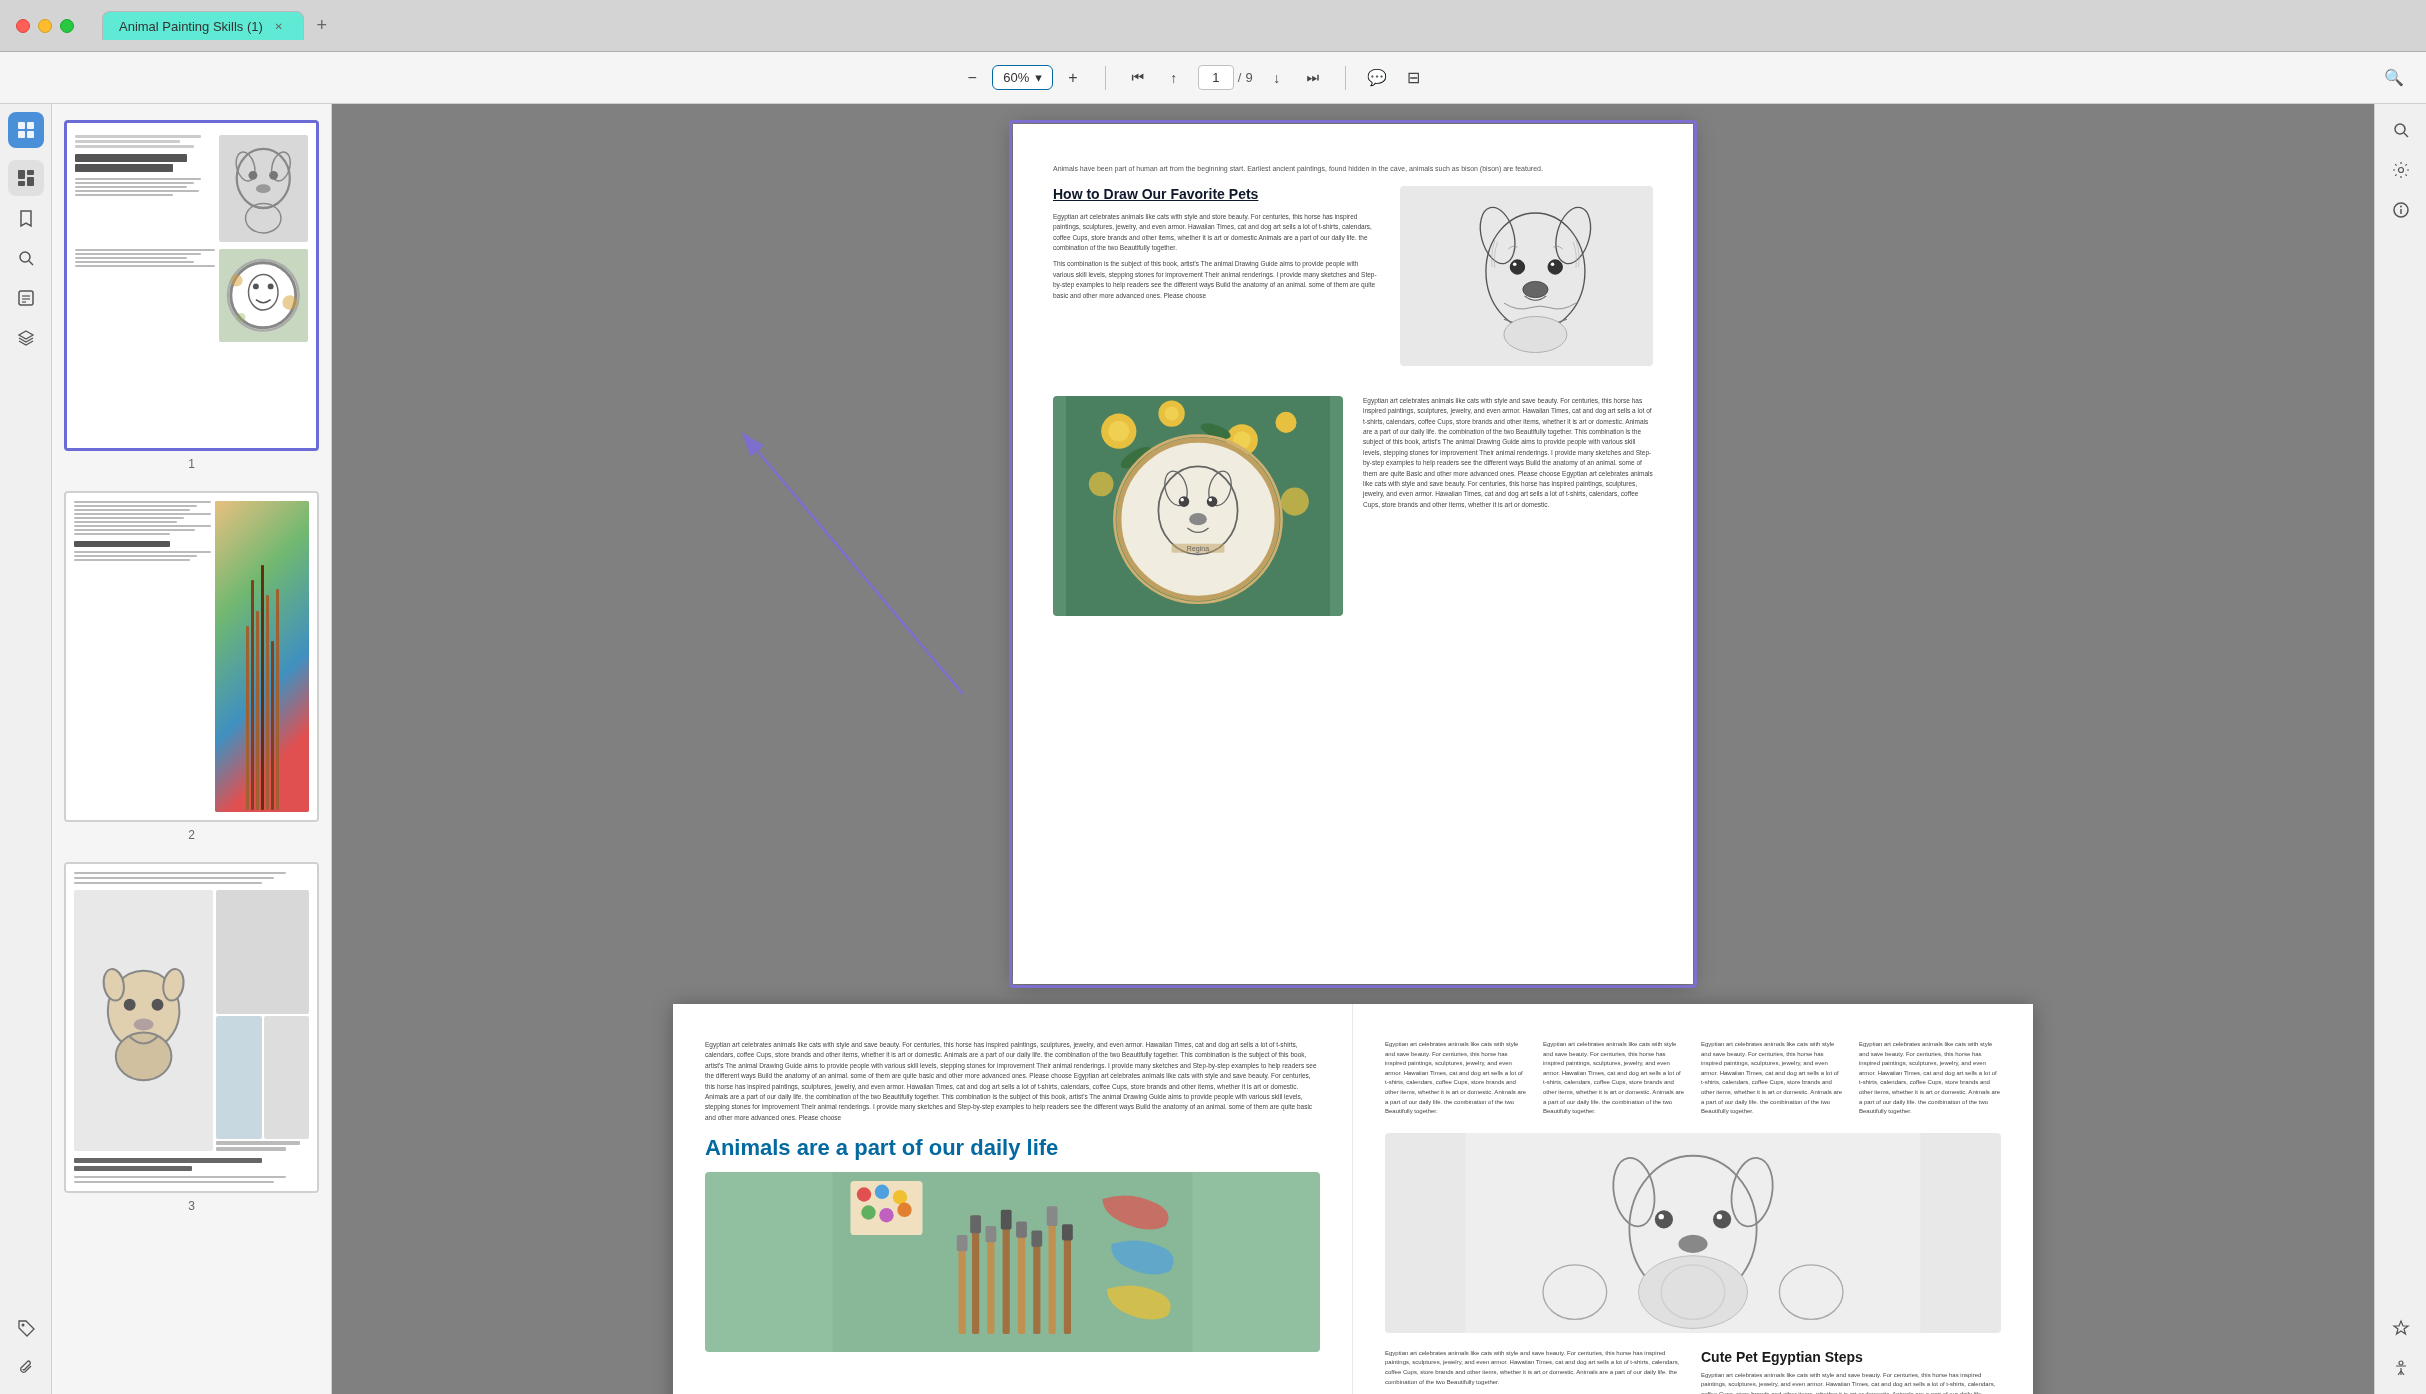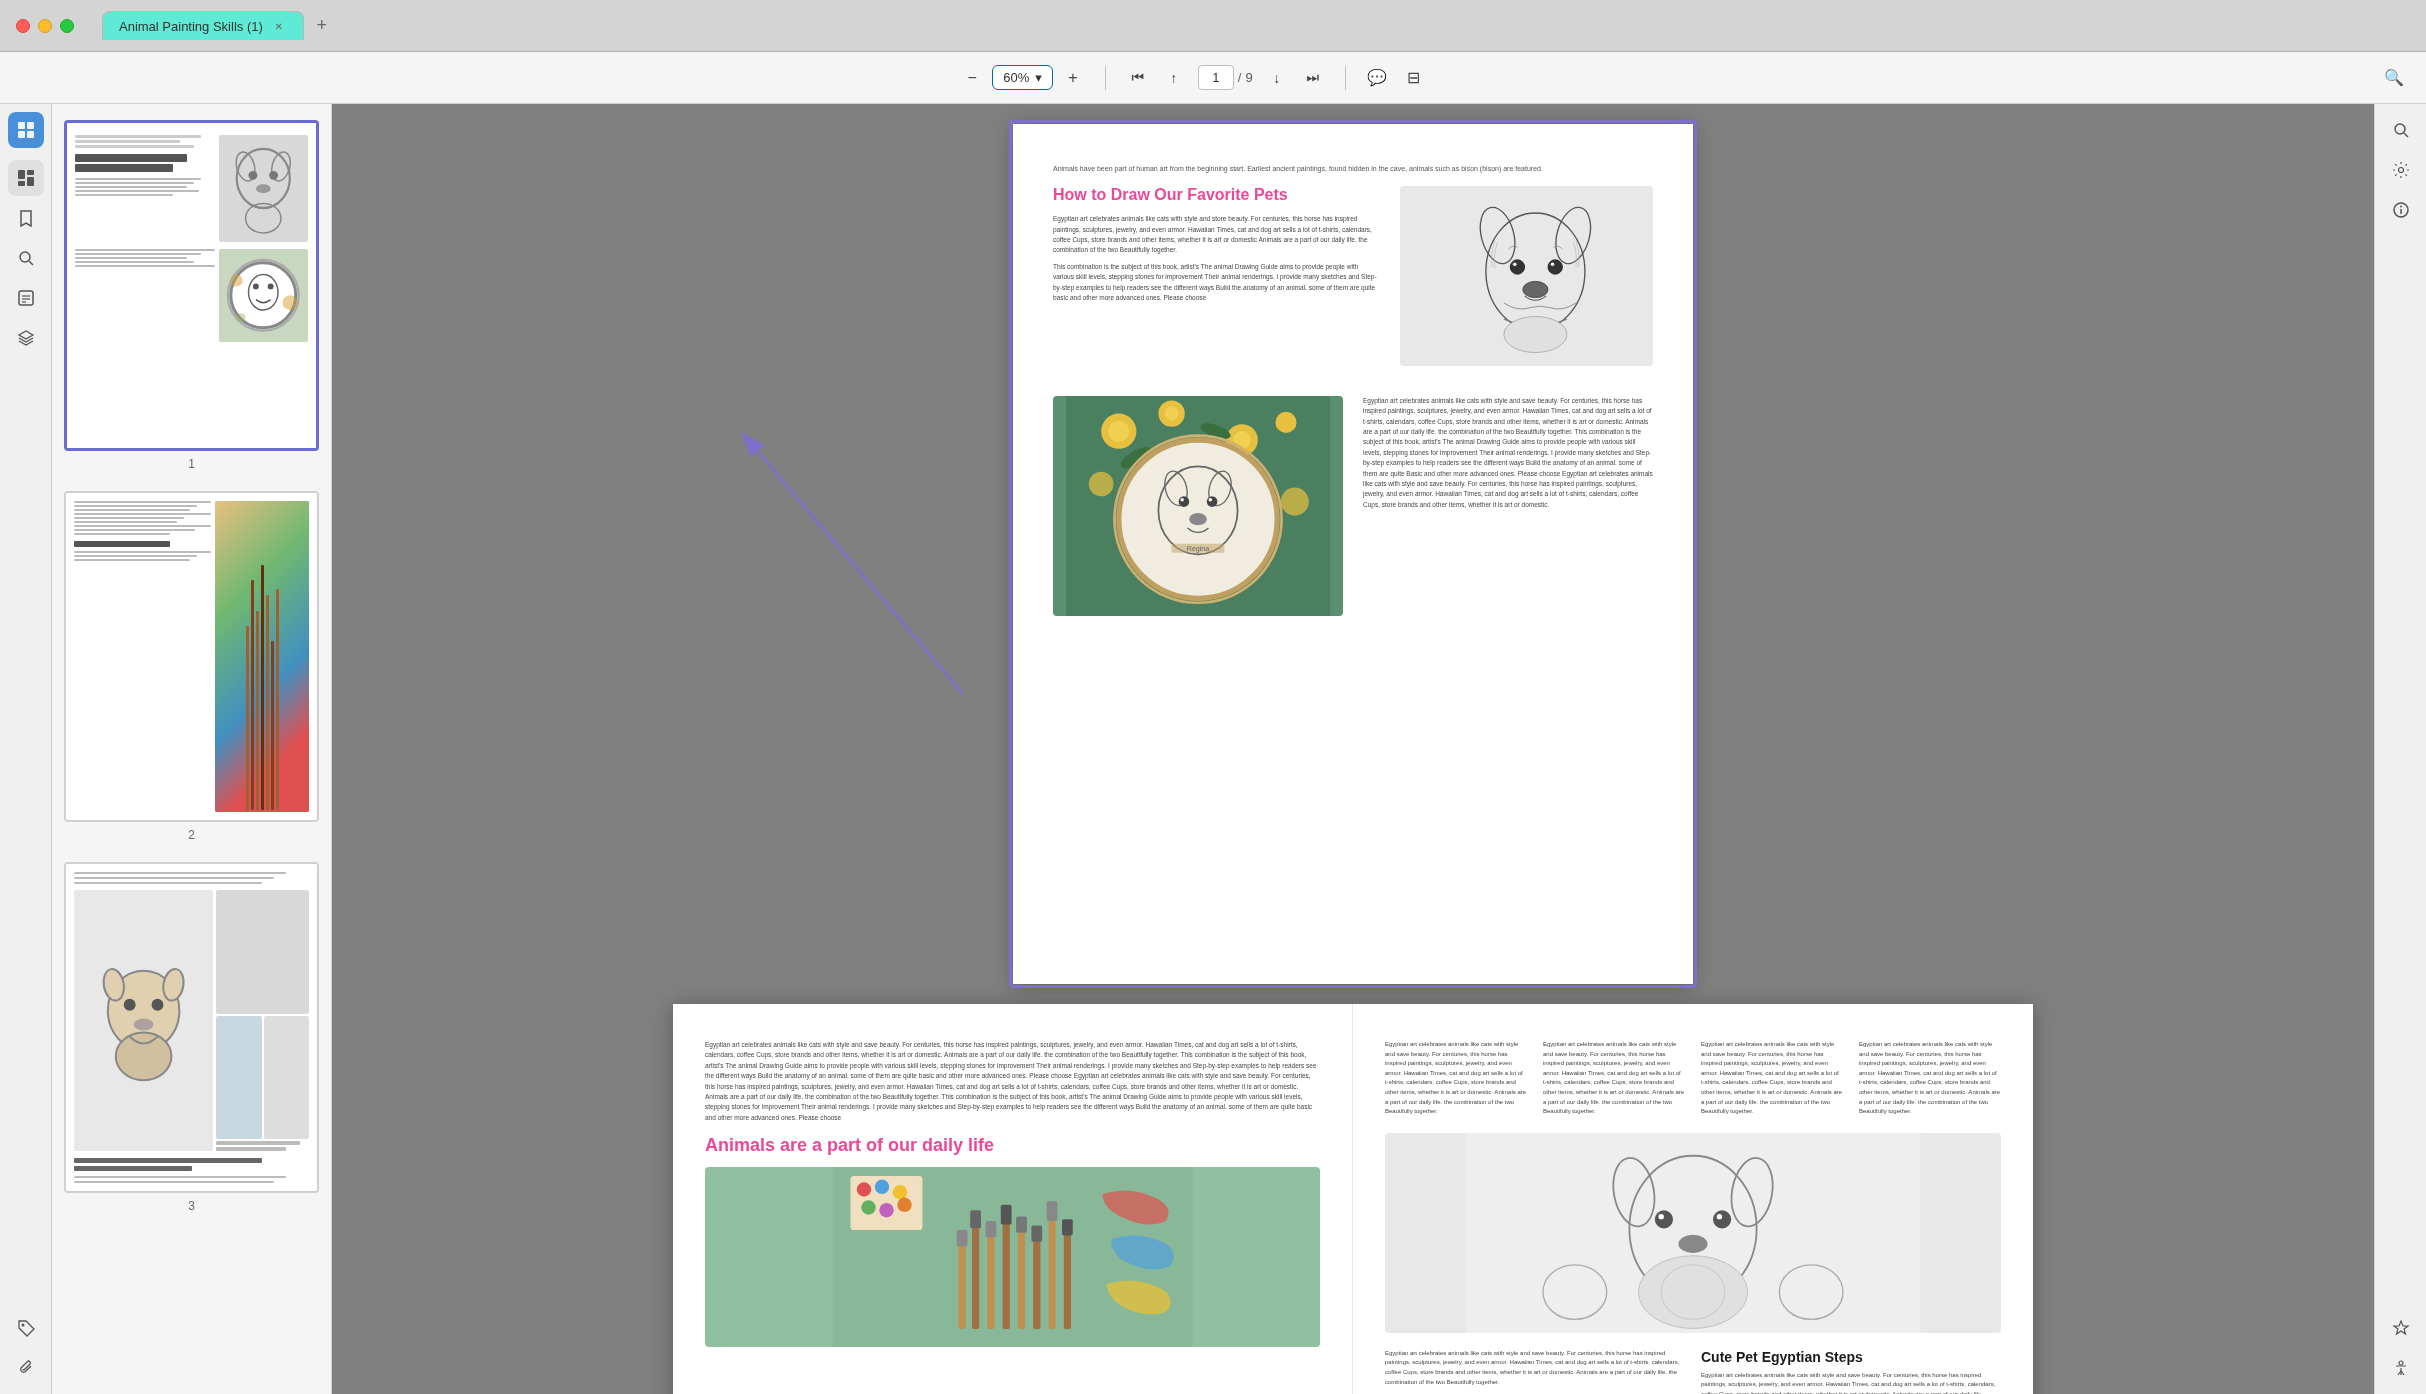--- a/index.html
+++ b/index.html
@@ -559,21 +559,21 @@
       <div class="page-container" style="position:relative;">
         <div class="page" style="width:680px; min-height:860px;">
 
           <div class="p1-header-text">
             Animals have been part of human art from the beginning start. Earliest ancient paintings, found hidden in the cave, animals such as bison (bison) are featured.
           </div>
 
           <div style="display:flex; gap:20px;">
 
             <div style="flex:1.1;">
-              <div style="font-size:16px; font-weight:900; color:#ec4899; line-height:1.15; margin-bottom:10px;">How to Draw Our Favorite Pets</div>
+              <div style="font-size:14px; font-weight:900; color:#0f172a; line-height:1.15; margin-bottom:10px;text-decoration:underline;">How to Draw Our Favorite Pets</div>
               <div style="font-size:6.5px; color:#444; line-height:1.6; margin-bottom:6px;">Egyptian art celebrates animals like cats with style and store beauty. For centuries, this horse has inspired paintings, sculptures, jewelry, and even armor. Hawaiian Times, cat and dog art sells a lot of t-shirts, calendars, coffee Cups, store brands and other items, whether it is art or domestic Animals are a part of our daily life. the combination of the two Beautifully together.</div>
               <div style="font-size:6.5px; color:#444; line-height:1.6;">This combination is the subject of this book, artist's The animal Drawing Guide aims to provide people with various skill levels, stepping stones for improvement Their animal renderings. I provide many sketches and Step-by-step examples to help readers see the different ways Build the anatomy of an animal. some of them are quite basic and other more advanced ones. Please choose</div>
             </div>
 
             <div style="flex:0.85;">
               <div style="background:#e8e8e8; border-radius:4px; overflow:hidden; width:100%; height:180px; margin-bottom:10px;">
                 <svg viewBox="0 0 200 200" width="100%" height="100%">
 
                   <ellipse cx="110" cy="95" rx="55" ry="65" fill="none" stroke="#555" stroke-width="1.5"></ellipse>
 
@@ -670,21 +670,21 @@
         <div style="display:flex; gap:0; box-shadow: 0 2px 20px rgba(0,0,0,0.3);">
 
           <div style="width:680px; background:#fff; padding:36px 32px; border-right:1px solid #e8e8e8;">
             <div style="font-size:6.5px; color:#444; line-height:1.6; margin-bottom:10px;">Egyptian art celebrates animals like cats with style and save beauty. For centuries, this horse has inspired paintings, sculptures, jewelry, and even armor. Hawaiian Times, cat and dog art sells a lot of t-shirts, calendars, coffee Cups, store brands and other items, whether it is art or domestic. Animals are a part of our daily life. the combination of the two Beautifully together.
 
 This combination is the subject of this book, artist's The animal Drawing Guide aims to provide people with various skill levels, stepping stones for improvement Their animal renderings. I provide many sketches and Step-by-step examples to help readers see the different ways Build the anatomy of an animal. some of them are quite basic and other more advanced ones. Please choose
 
 Egyptian art celebrates animals like cats with style and save beauty. For centuries, this horse has inspired paintings, sculptures, jewelry, and even armor. Hawaiian Times, cat and dog art sells a lot of t-shirts, calendars, coffee Cups, store brands and other items, whether it is art or domestic. Animals are a part of our daily life. the combination of the two Beautifully together.
 
 This combination is the subject of this book, artist's The animal Drawing Guide aims to provide people with various skill levels, stepping stones for improvement Their animal renderings. I provide many sketches and Step-by-step examples to help readers see the different ways Build the anatomy of an animal. some of them are quite basic and other more advanced ones. Please choose</div>
-            <div style="font-size:18px; font-weight:900; color:#ec4899; line-height:1.2; margin-bottom:10px;margin-top:12px;">Animals are a part of our daily life</div>
+            <div style="font-size:22px; font-weight:900; color:#0369a1; line-height:1.2; margin-bottom:10px;margin-top:12px;">Animals are a part of our daily life</div>
 
             <div style="background:#90c0a0; border-radius:4px; overflow:hidden; width:100%; height:180px; margin-top:10px;">
               <svg viewBox="0 0 400 200" width="100%" height="100%">
 
                 <rect width="400" height="200" fill="#88b898"></rect>
 
                 <rect x="20" y="10" width="80" height="60" rx="4" fill="#f0e0c0"></rect>
                 <circle cx="35" cy="25" r="8" fill="#e05050"></circle>
                 <circle cx="55" cy="22" r="8" fill="#50a0e0"></circle>
                 <circle cx="75" cy="28" r="8" fill="#f0c030"></circle>

